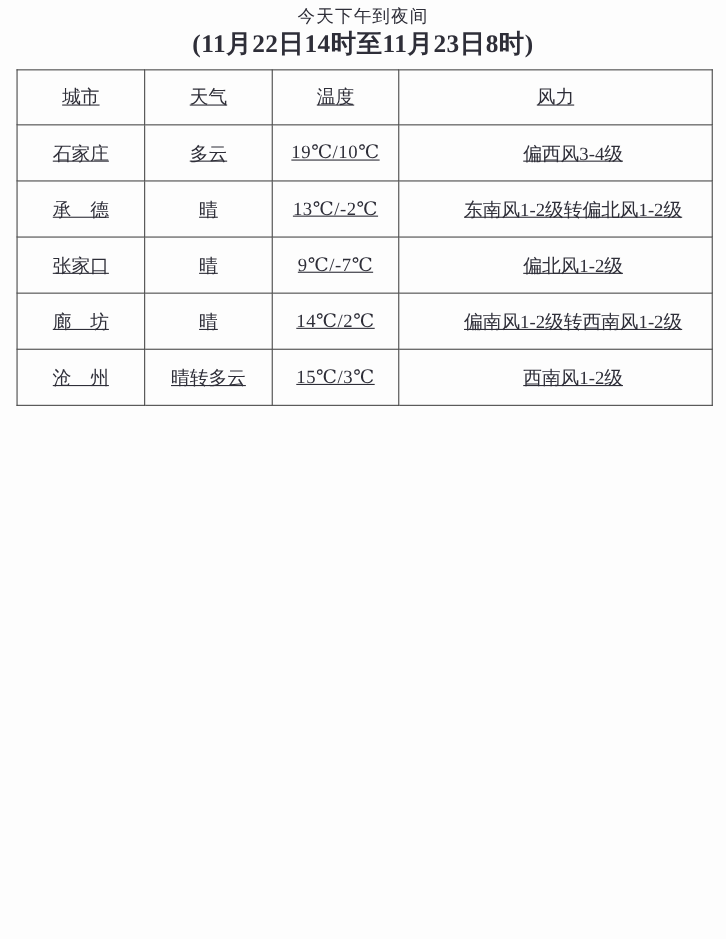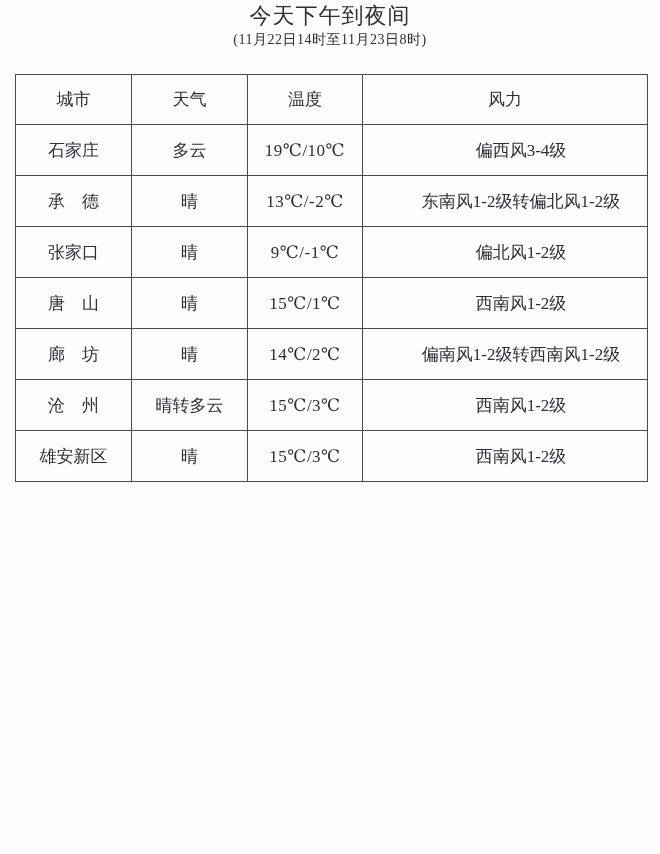--- a/index.html
+++ b/index.html
@@ -14,34 +14,36 @@
     background:var(--bg-color);
     font-family:"Liberation Serif","DejaVu Serif",serif;
     color:var(--text-color);
   }
   .titles{
     text-align:center;
     padding-top:4px;
     line-height:24px;
   }
   .title{
-    font-size:22px;
+    font-size:16px;
     font-weight:normal;
     letter-spacing:1px;
   }
   .subtitle{
-    font-size:14px;
+    font-size:23px;
     letter-spacing:0.5px;
+    font-weight:bold;
   }
   table.weather{
     margin-left:15px;
-    margin-top:22px;
+    margin-top:11px;
     width:632px;
     border-collapse:collapse;
     table-layout:fixed;
+    text-decoration:underline;
   }
   table.weather col.c-city{width:116px;}
   table.weather col.c-weather{width:116px;}
   table.weather col.c-temp{width:115px;}
   table.weather col.c-wind{width:285px;}
   table.weather th,
   table.weather td{
     border:1.5px solid var(--border-color);
     text-align:center;
     vertical-align:middle;
@@ -92,41 +94,29 @@
   </tr>
       <tr>
     <td class="city">承　德</td>
     <td class="weather">晴</td>
     <td class="temp">13℃/-2℃</td>
     <td class="wind">东南风1-2级转偏北风1-2级</td>
   </tr>
       <tr>
     <td class="city">张家口</td>
     <td class="weather">晴</td>
-    <td class="temp">9℃/-1℃</td>
+    <td class="temp">9℃/-7℃</td>
     <td class="wind">偏北风1-2级</td>
-  </tr>
-      <tr>
-    <td class="city">唐　山</td>
-    <td class="weather">晴</td>
-    <td class="temp">15℃/1℃</td>
-    <td class="wind">西南风1-2级</td>
   </tr>
       <tr>
     <td class="city">廊　坊</td>
     <td class="weather">晴</td>
     <td class="temp">14℃/2℃</td>
     <td class="wind">偏南风1-2级转西南风1-2级</td>
   </tr>
       <tr>
     <td class="city">沧　州</td>
     <td class="weather">晴转多云</td>
     <td class="temp">15℃/3℃</td>
     <td class="wind">西南风1-2级</td>
   </tr>
-      <tr>
-    <td class="city">雄安新区</td>
-    <td class="weather">晴</td>
-    <td class="temp">15℃/3℃</td>
-    <td class="wind">西南风1-2级</td>
-  </tr>
     </tbody>
 </table>
 
 </body></html>

